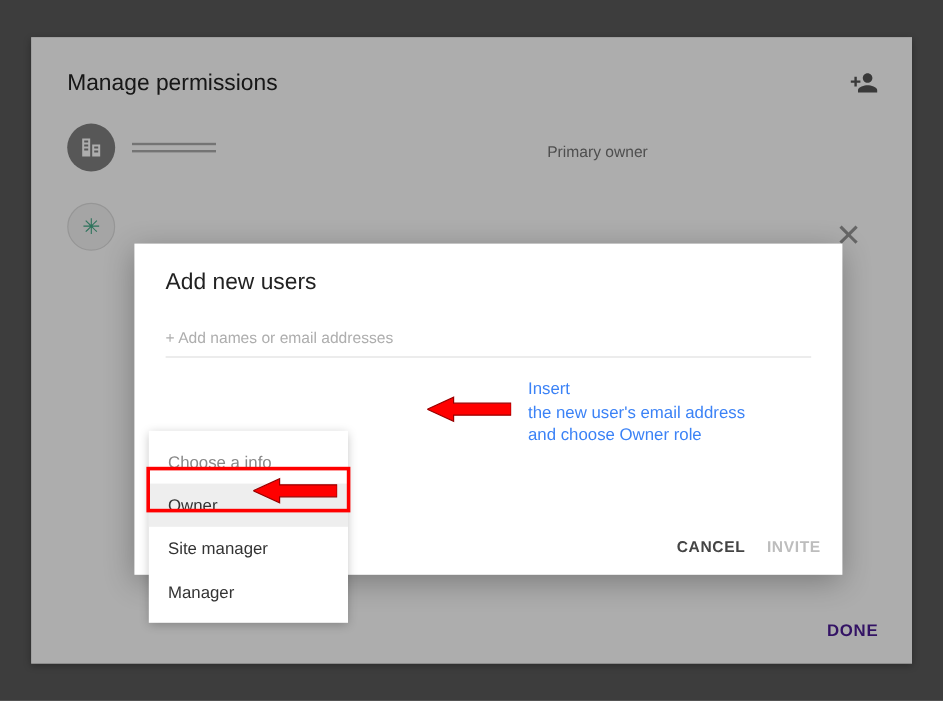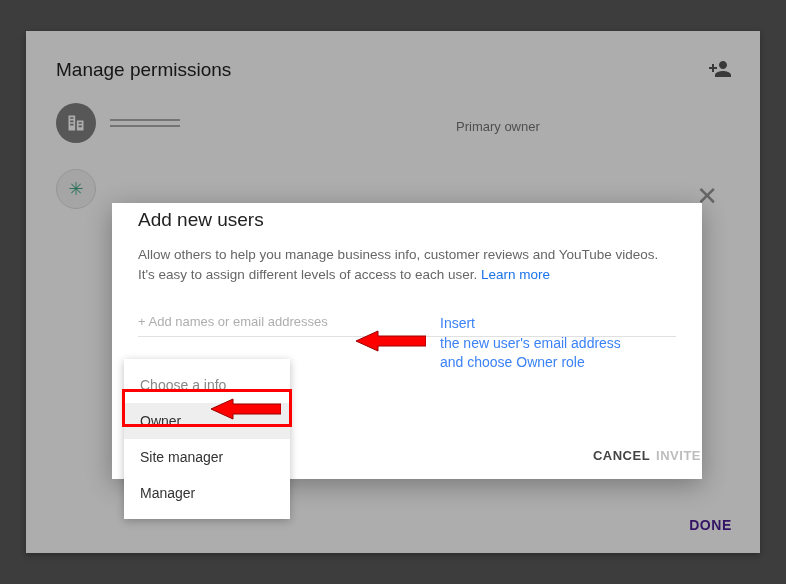--- a/index.html
+++ b/index.html
@@ -19,40 +19,40 @@
   .user-row2 { margin-top: 26px; }
   .avatar2 { width: 40px; height: 40px; border-radius: 50%; background: #f4f4f4; border: 1px solid #ddd; display:flex;align-items:center;justify-content:center;font-size:18px;color:#4a8; }
   .close-x { position: absolute; right: 42px; top: 150px; font-size: 26px; color: #666; cursor: pointer; }
   .done-btn {
     position: absolute; right: 28px; bottom: 20px; color: #4c1d95; font-size: 14px; font-weight: 700; letter-spacing: 0.6px; cursor: pointer;
   }
   .overlay { position: absolute; inset: 0; background: rgba(0,0,0,0.32); }
   .dialog {
     position: absolute; left: 86px; top: 172px; width: 590px; height: 276px;
     background: #fff; box-shadow: 0 6px 24px rgba(0,0,0,0.3);
-    padding: 6px 26px;
+    padding: 22px 26px;
   }
   .dialog-title { font-size: 19px; color: #222; font-weight: 500; margin-bottom: 14px; }
   .dialog-desc { font-size: 13.5px; color: #666; line-height: 1.5; }
   .learn-more { color: #1a73e8; cursor: pointer; }
   .input-line { margin-top: 26px; border-bottom: 1px solid #e0e0e0; padding-bottom: 6px; }
   .input-placeholder { color: #aeaeae; font-size: 13px; }
   .dropdown {
     position: absolute; left: 98px; top: 328px; width: 166px; background: #fff;
     box-shadow: 0 2px 8px rgba(0,0,0,0.25); padding: 8px 0;
     z-index: 5;
   }
   .dropdown-item { padding: 10px 16px; font-size: 14px; color: #333; cursor: pointer; }
   .dropdown-item.header { color: #888; cursor: default; }
   .dropdown-item.selected { background: #eee; }
   .red-box {
     position: absolute; left: 96px; top: 358px; width: 170px; height: 38px;
     border: 3px solid #f00; z-index: 6; pointer-events:none;
   }
-  .actions { position: absolute; right: 1px; bottom: 16px; display:flex; gap: 6px; }
+  .actions { position: absolute; right: 18px; bottom: 16px; display:flex; gap: 18px; }
   .actions span { font-size: 13px; font-weight: 600; letter-spacing: .5px; cursor: pointer; }
   .cancel { color: #444; }
   .invite { color: #bdbdbd; }
   .arrow { position: absolute; z-index: 7; pointer-events:none; }
   .annot { position: absolute; color: #3b82f6; font-size: 14px; line-height: 1.4; z-index: 7; pointer-events:none; white-space: nowrap; }
   .annot span { display:block; }
 </style>
 </head>
 <body>
 
@@ -79,23 +79,20 @@
   </div>
 
   <span class="done-btn">DONE</span>
 
   <div class="overlay"></div>
 
   <span class="close-x">✕</span>
 
   <div class="dialog">
     <div class="dialog-title">Add new users</div>
-    <div class="dialog-desc">
-      <span>Allow others to help you manage business info, customer reviews and YouTube videos. It's easy to assign different levels of access to each user. </span><span class="learn-more">Learn more</span>
-    </div>
     <div class="input-line">
       <span class="input-placeholder">+ Add names or email addresses</span>
     </div>
     <div class="actions">
       <span class="cancel">CANCEL</span>
       <span class="invite">INVITE</span>
     </div>
   </div>
 
   <div class="dropdown">

